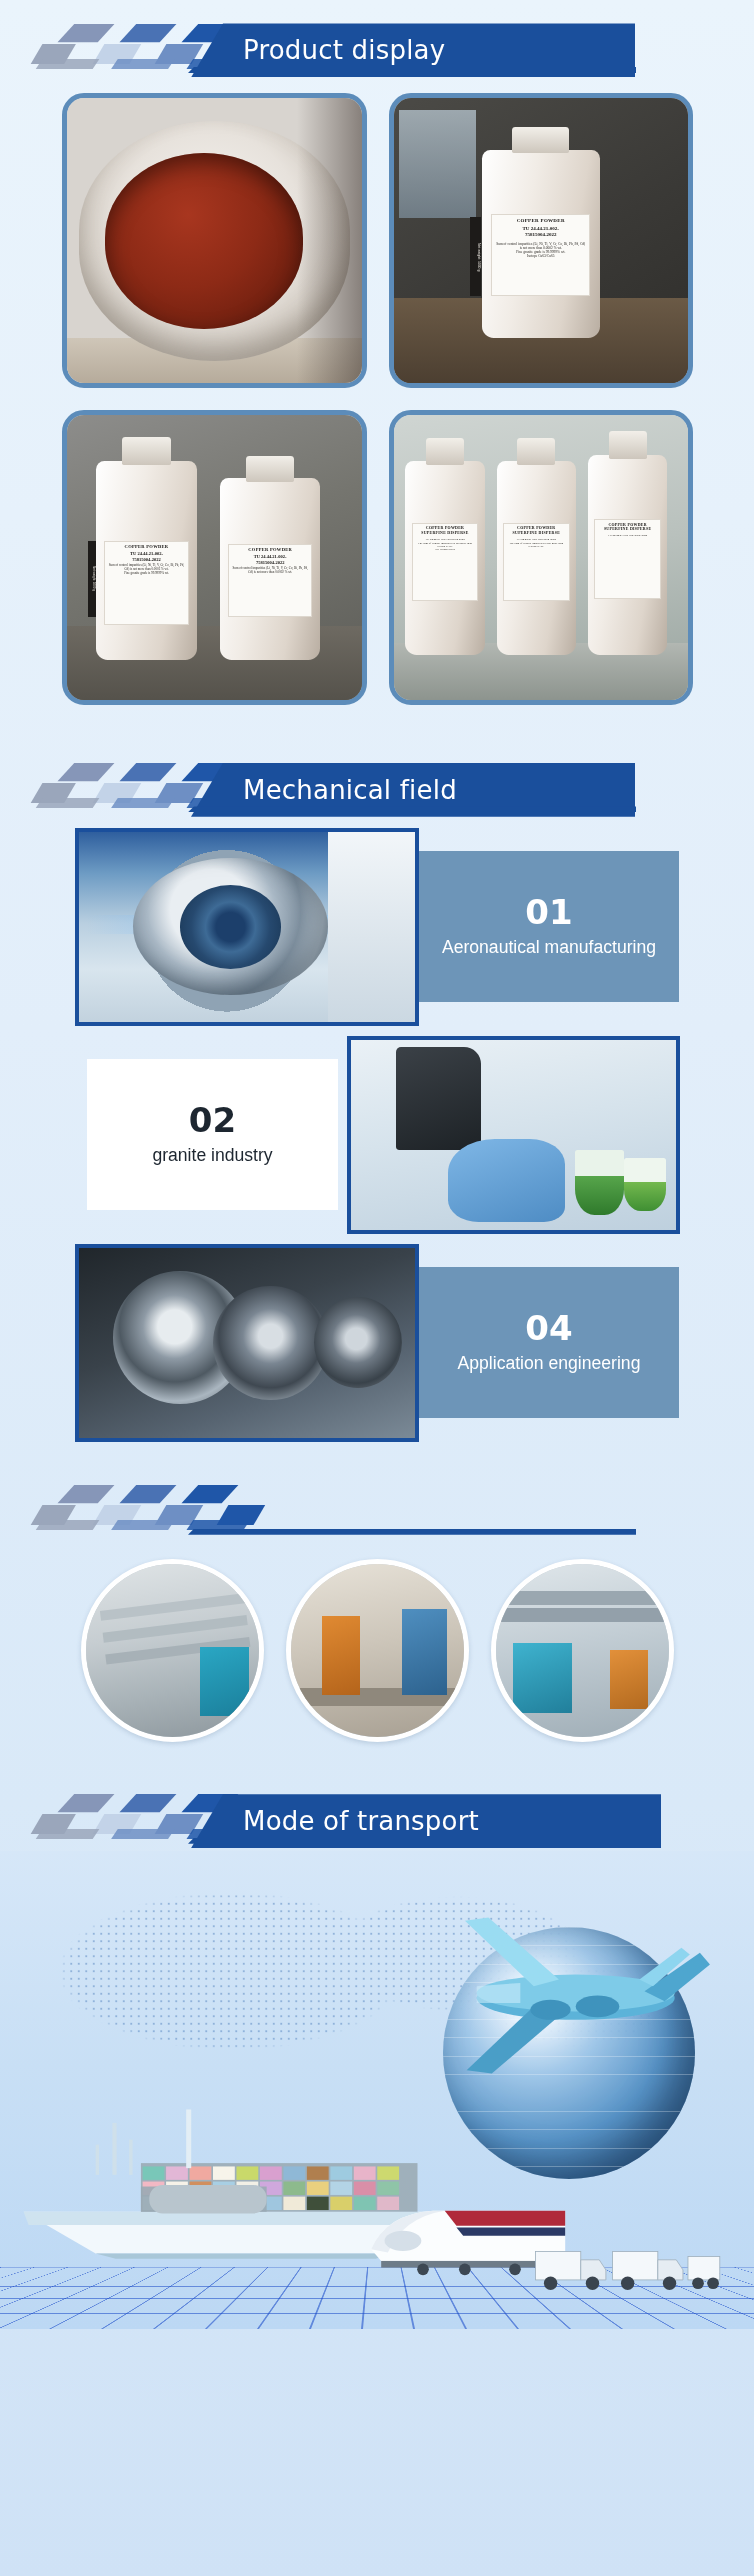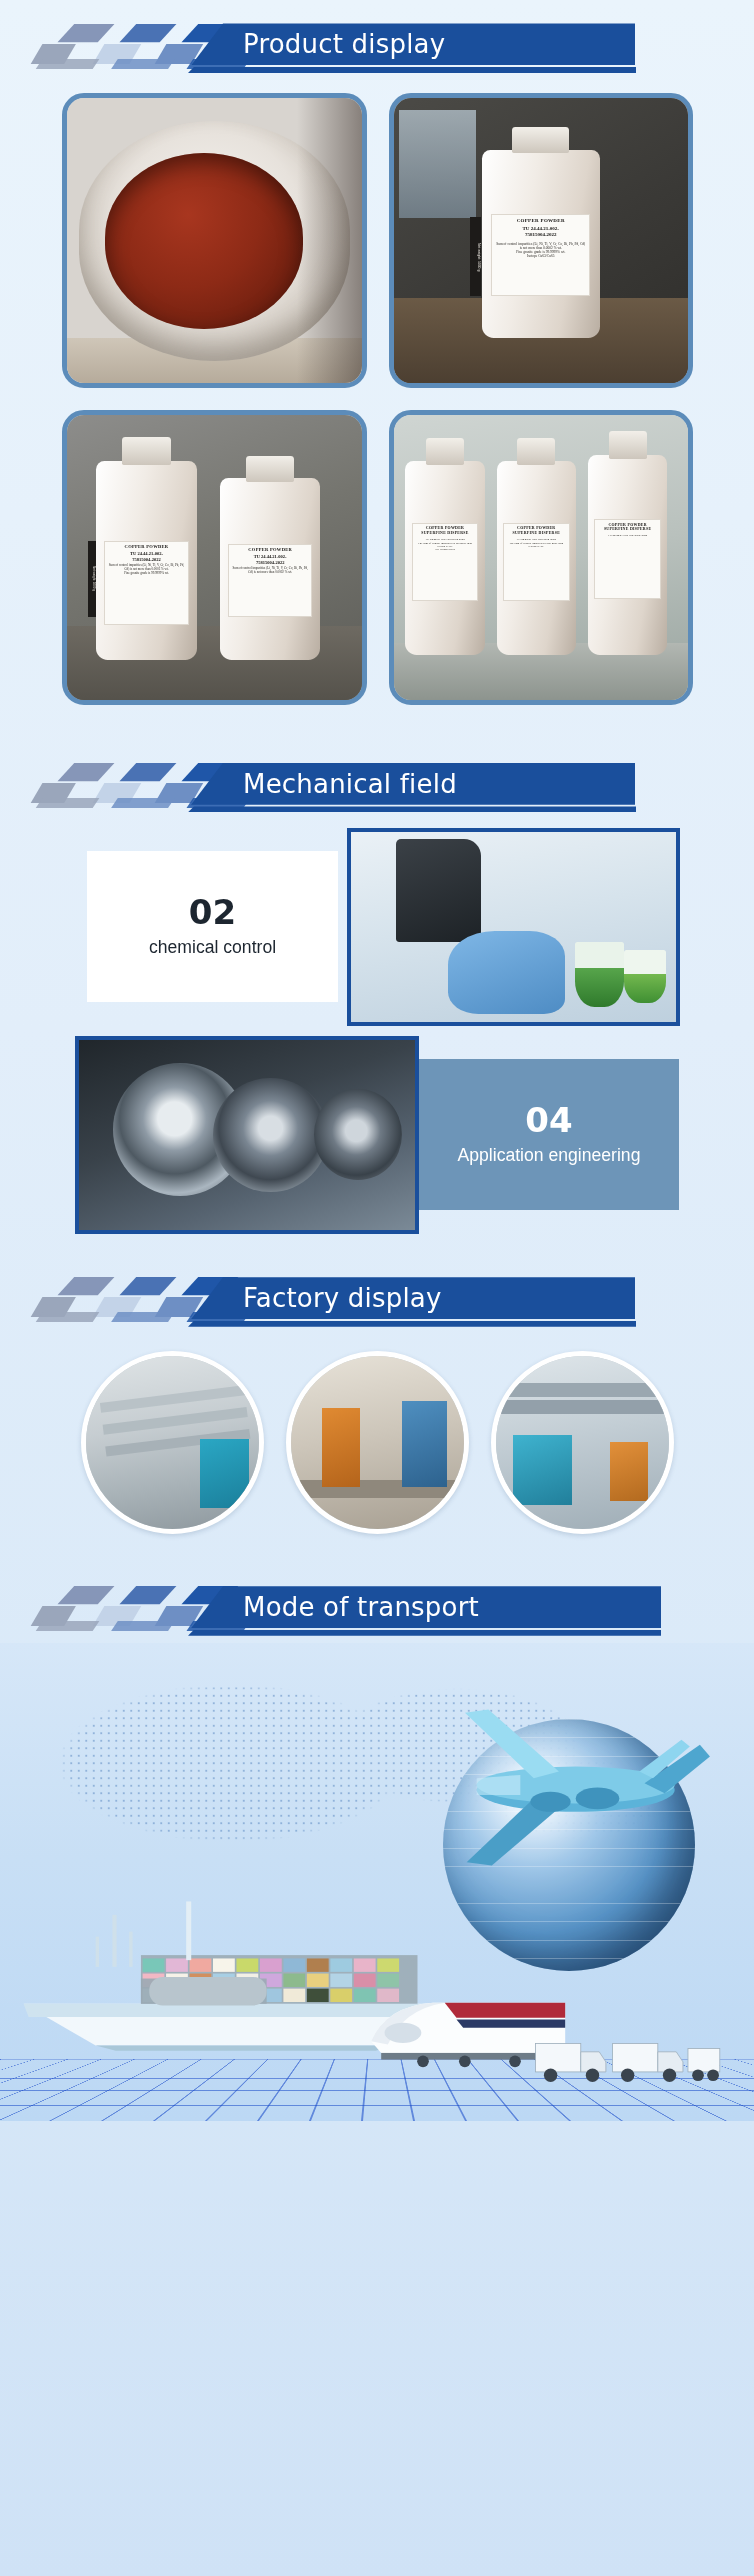--- a/index.html
+++ b/index.html
@@ -8,21 +8,21 @@
     font-family: "Liberation Sans", sans-serif;
     background: linear-gradient(180deg, #eaf4fc 0%, #e2eefa 40%, #d9e9f8 70%, #cfe2f6 100%);
     width: 755px; height: 2576px; position: relative; overflow: hidden;
   }
 
   
   .sec-head { position: relative; height: 60px; margin: 0 0 0 0; }
   .stripes { position: absolute; left: 23.5px; top: 6.7px; width: 268px; height: 49px; }
   .stripes svg { display: block; }
   .head-banner {
-    position: absolute; left: 191px; top: 8.4px; height: 42px;
+    position: absolute; left: 191px; top: 8.4px; height: 54px;
     width: 444px; background: #1a4f9c;
     -webkit-clip-path: polygon(32px 0, 100% 0, 100% 100%, 0 100%);
     clip-path: polygon(32px 0, 100% 0, 100% 100%, 0 100%);
     display: flex; align-items: center;
   }
   .head-banner-under {
     position: absolute; left: 188px; top: 52px; height: 5.9px; width: 448px;
     background: #1a4f9c;
     -webkit-clip-path: polygon(5.9px 0, 100% 0, 100% 100%, 0 100%);
     clip-path: polygon(5.9px 0, 100% 0, 100% 100%, 0 100%);
@@ -347,25 +347,39 @@
     </svg>
   </div>
   <div class="head-banner">
     <span class="head-title">Mechanical field</span>
   </div>
   <div class="head-banner-under"></div>
 </div>
 
 <div class="app-wrap">
 
+  <div class="app-row">
+    <div class="app-img">
+      <div class="pa-jet">
+          <div class="beam"></div>
+          <div class="fuse"></div>
+          <div class="eng"></div>
+          <div class="core"></div>
+        </div>
+    </div>
+    <div class="app-txt filled">
+      <div class="app-num">01</div>
+      <div class="app-label">Aeronautical manufacturing</div>
+    </div>
+  </div>
 
   <div class="app-row">
     <div class="app-txt plain" style="margin-left:11.7px;">
       <div class="app-num">02</div>
-      <div class="app-label">chemical control</div>
+      <div class="app-label">granite industry</div>
     </div>
     <div class="app-img" style="margin-left:8.4px;">
       <div class="pa-lab">
           <div class="mic"></div>
           <div class="fl1"></div>
           <div class="fl2"></div>
           <div class="hand"></div>
         </div>
     </div>
   </div>
@@ -393,23 +407,20 @@
       <polygon points="60,2 108,2 88,24 40,24" fill="#8696b8"></polygon>
       <polygon points="96,26 140,26 126,50 82,50" fill="#c3d3e8"></polygon>
       <polygon points="134,2 182,2 162,24 114,24" fill="#4a72b4"></polygon>
       <polygon points="170,26 214,26 200,50 156,50" fill="#6e8fc4"></polygon>
       <polygon points="208,2 256,2 236,24 188,24" fill="#1f56a8"></polygon>
       <polygon points="244,26 288,26 274,50 230,50" fill="#1f56a8"></polygon>
       <polygon points="22,44 90,44 82,56 14,56" fill="#9aa6bb" opacity=".85"></polygon>
       <polygon points="112,44 180,44 172,56 104,56" fill="#6e8fc4" opacity=".85"></polygon>
       <polygon points="202,44 270,44 262,56 194,56" fill="#1f56a8" opacity=".85"></polygon>
     </svg>
-  </div>
-  <div class="head-banner">
-    <span class="head-title">Factory display</span>
   </div>
   <div class="head-banner-under"></div>
 </div>
 
 <div class="fact-wrap">
   <div class="fact-c">
     <div class="fc1" style="position:absolute;inset:0;">
         <div class="truss"></div>
         <div class="mach"></div>
       </div>

